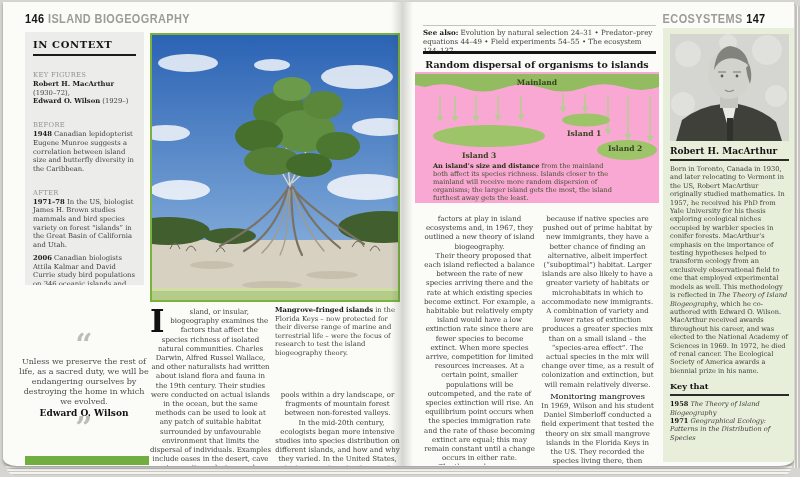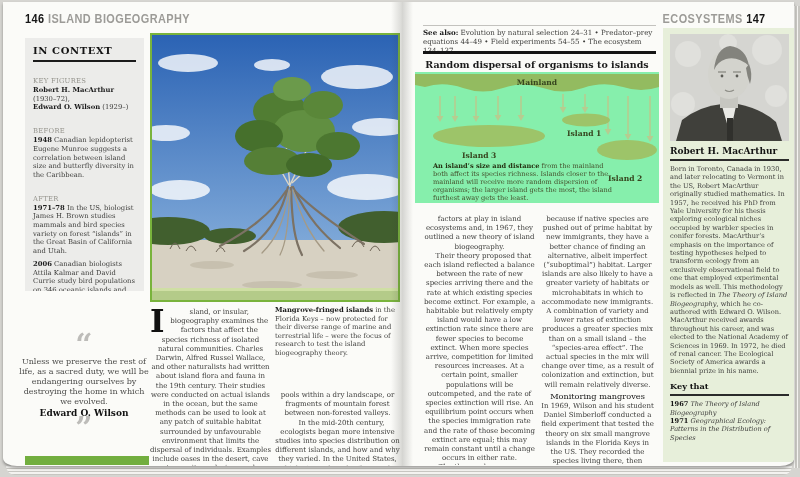--- a/index.html
+++ b/index.html
@@ -17,21 +17,21 @@
   .gutter { position:absolute; left:388px; top:0; width:22px; height:464px;
             background:linear-gradient(90deg,rgba(0,0,0,0) 0%,rgba(60,60,55,.16) 45%,rgba(60,60,55,.20) 52%,rgba(0,0,0,0) 100%); }
 
   .hdr { position:absolute; top:9px; font-family:"Liberation Sans",sans-serif; font-weight:bold;
          font-size:13px; letter-spacing:.5px; white-space:nowrap; }
   .hdr .num { color:#161616; } .hdr .sec { color:#9c9b97; }
   .hdr-left { left:22px; transform:scaleX(.84); transform-origin:left center; }
   .hdr-right { right:28px; transform:scaleX(.84); transform-origin:right center; }
 
   
-  .incontext { position:absolute; left:22px; top:36px; width:119px; height:253px;
+  .incontext { position:absolute; left:22px; top:30px; width:119px; height:253px;
                background:#ececе9; background:#ececea; padding:7px 8px; overflow:hidden; }
   .incontext h2 { font-size:10px; letter-spacing:.6px; color:#141414;
                   border-bottom:2.5px solid #1b1b1b; padding-bottom:4px; margin-bottom:5px; }
   .ctx-label { font-size:6.8px; color:#96958e; letter-spacing:.3px; margin-top:15px; }
   .ctx-text { font-size:6.8px; line-height:8.7px; color:#3d3d3b; margin-top:1px; }
   .ctx-text b { color:#1c1c1c; }
 
   .pullquote { position:absolute; left:8px; top:334px; width:146px; text-align:center; }
   .qmark { font-size:30px; line-height:18px; color:#bdbcb9; font-weight:bold; }
   .pq-text { font-size:8px; line-height:10px; color:#4b4b49; margin:3px 6px 1px; }
@@ -54,25 +54,25 @@
   .indent { text-indent:8px; }
 
   
   .rule-thin { position:absolute; left:420px; top:23px; width:233px; height:1px; background:#c3c2be; }
   .seealso { position:absolute; left:420px; top:26px; width:236px; font-size:7.1px; line-height:9px; color:#3e3e3c; }
   .seealso b { color:#161616; }
   .rule-thick { position:absolute; left:420px; top:49px; width:233px; height:3px; background:#151515; }
 
   .diag-title { position:absolute; left:412px; top:57px; width:244px; text-align:center;
                 font-size:9.5px; font-weight:bold; color:#1b1b1b; }
-  .diagram { position:absolute; left:412px; top:70px; width:244px; height:131px; background:#86efac; }
+  .diagram { position:absolute; left:412px; top:70px; width:244px; height:131px; background:#f9a8d4; }
   .diagram svg { position:absolute; left:0; top:0; }
   .dlabel { position:absolute; font-size:7.6px; font-weight:bold; color:#36451e; white-space:nowrap; }
   .lbl-mainland { left:0; right:0; top:6px; text-align:center; }
-  .lbl-i1 { left:152px; top:57px; } .lbl-i2 { left:193px; top:102px; } .lbl-i3 { left:47px; top:79px; }
+  .lbl-i1 { left:152px; top:57px; } .lbl-i2 { left:193px; top:72px; } .lbl-i3 { left:47px; top:79px; }
   .dcaption { position:absolute; left:18px; top:91px; width:180px; font-size:6.6px; line-height:7.9px; color:#44502c; }
   .dcaption b { color:#253212; }
 
   .col-r1 { position:absolute; left:420px; top:213px; width:113px; height:250px; }
   .col-r2 { position:absolute; left:537px; top:213px; width:115px; height:250px; }
   .subhead { font-size:8.2px; font-weight:normal; color:#141414; margin:2px 0 1px; }
 
   .sidebar { position:absolute; left:660px; top:26px; width:133px; height:434px;
              background:#e7efda; padding:6px 7px; overflow:hidden; }
   .portrait { width:119px; height:107px; background:#d6d6d2; }
@@ -304,21 +304,21 @@
             <circle cx="67" cy="42" r="1.4" fill="#5c5c56"></circle>
           <path d="M55,56 q4,3 9,0" stroke="#8e8e87" stroke-width="1.2" fill="none"></path>
         </svg>
       </div>
       <h3>Robert H. MacArthur</h3>
       <div class="bio">
         <span>Born in Toronto, Canada in 1930, and later relocating to Vermont in the US, Robert MacArthur originally studied mathematics. In 1957, he received his PhD from Yale University for his thesis exploring ecological niches occupied by warbler species in conifer forests. MacArthur’s emphasis on the importance of testing hypotheses helped to transform ecology from an exclusively observational field to one that employed experimental models as well. This methodology is reflected in </span><i>The Theory of Island Biogeography</i><span>, which he co-authored with Edward O. Wilson. MacArthur received awards throughout his career, and was elected to the National Academy of Sciences in 1969. In 1972, he died of renal cancer. The Ecological Society of America awards a biennial prize in his name.</span>
       </div>
       <h4>Key that</h4>
       <div class="works">
-        <b>1967</b>
+        <b>1958</b>
         <i>The Theory of Island Biogeography</i><br>
         <b>1971</b>
         <i>Geographical Ecology: Patterns in the Distribution of Species</i>
       </div>
     </div>
 
     <div class="gutter"></div>
   </div>
 </div>
 

